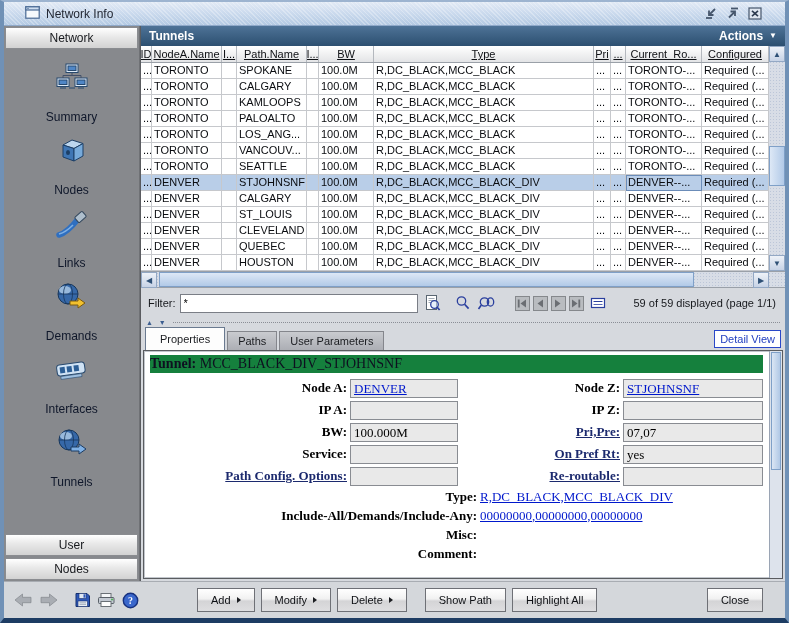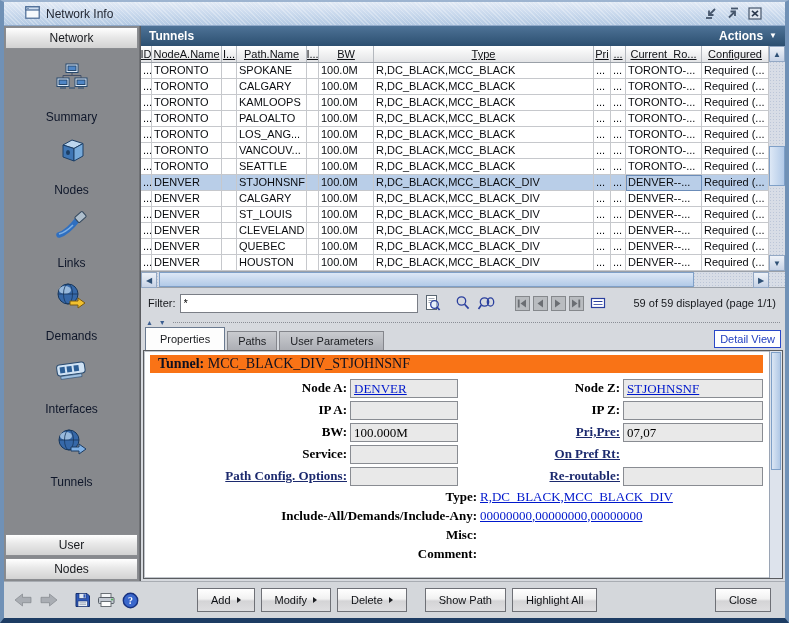--- a/index.html
+++ b/index.html
@@ -93,21 +93,21 @@
     font-size:11px; padding:2px 5px; cursor:pointer; }
 
   
   .props { flex:1; margin:0 2px 2px 2px; background:#fff; border:1px solid #5a5c60;
     box-shadow:inset 0 0 0 1px #c2c6cc; display:flex; overflow:hidden;
     font-family:"Liberation Serif",serif; }
   .props-inner { flex:1; padding:4px 6px 2px 6px; overflow:hidden; }
   .props-scroll { width:13px; flex:0 0 13px; background:#dde3ec; border-left:1px solid #9aa4b4; position:relative; }
   .props-thumb { position:absolute; top:1px; left:1px; right:1px; height:118px;
     background:linear-gradient(90deg,#dbe6f4,#b0c8e6); border:1px solid #7fa0c8; cursor:pointer; }
-  .tunnel-strip { background:#f97316; padding:1px 8px; font-size:14px; color:#0e1020; margin-bottom:4px; }
+  .tunnel-strip { background:#15803d; padding:1px 0; font-size:14px; color:#0e1020; margin-bottom:4px; }
   .tunnel-strip b { font-weight:bold; }
   .frow { display:flex; height:22px; align-items:center; }
   .flabel { text-align:right; padding-right:3px; font-weight:bold; font-size:13px; color:#000; white-space:nowrap; overflow:hidden; }
   .flabel.l { width:200px; flex:0 0 200px; }
   .flabel.r { width:165px; flex:0 0 165px; }
   .fbox { height:19px; background:#e9e9e9; border:1px solid #898c92; font-size:13px; line-height:17px;
     padding:0 3px; overflow:hidden; white-space:nowrap; }
   .fbox.l { width:108px; flex:0 0 108px; }
   .fbox.r { flex:1; }
   .link { color:#0018cc; text-decoration:underline; cursor:pointer; }
@@ -120,21 +120,21 @@
   
   .toolbar { height:37px; flex:0 0 37px; background:#d4d7db; border-top:1px solid #a8acb2;
     display:flex; align-items:center; padding:0 10px; }
   .tbicon { display:flex; align-items:center; margin-right:6px; cursor:pointer; }
   .tbicon.sp2 { margin-left:10px; }
   .tb-buttons { display:flex; flex:1; align-items:center; gap:6px; margin-left:52px; }
   .tb-btn { height:24px; padding:0 13px; background:linear-gradient(#ffffff 0%,#f1f1f1 45%,#d4d4d6 55%,#dedee0 100%);
     border:1px solid #6e7076; font-size:11px; color:#0e1014; display:flex; align-items:center; gap:6px;
     white-space:nowrap; cursor:pointer; font-family:"Liberation Sans",sans-serif; }
   .tb-btn.gap-before { margin-left:12px; }
-  .tb-btn.push-right { margin-left:auto; margin-right:4px; }
+  .tb-btn.push-right { margin-left:auto; margin-right:12px; }
   .menu-arrow { width:0; height:0; border-left:4px solid #1c1e22; border-top:3px solid transparent; border-bottom:3px solid transparent; }
 </style>
 </head>
 <body>
 
 <div class="frame">
 
   <div class="titlebar">
     <span id="title-icon"><svg width="15" height="13" viewBox="0 0 15 13">
           <rect x="0.8" y="0.8" width="13.4" height="11.4" fill="#f6f9fc" stroke="#4a6a94" stroke-width="1.2"></rect>
@@ -549,20 +549,21 @@
               <div class="frow">
                 <span class="flabel l"><span>BW:</span></span>
                 <span class="fbox l"><span>100.000M</span></span>
                 <span class="flabel r"><span class="label-link">Pri,Pre:</span></span>
                 <span class="fbox r"><span>07,07</span></span>
               </div>
               <div class="frow">
                 <span class="flabel l"><span>Service:</span></span>
                 <span class="fbox l"><span></span></span>
                 <span class="flabel r"><span class="label-link">On Pref Rt:</span></span>
+                <span class="fbox r"><span>yes</span></span>
               </div>
               <div class="frow">
                 <span class="flabel l"><span class="label-link">Path Config. Options:</span></span>
                 <span class="fbox l"><span></span></span>
                 <span class="flabel r"><span class="label-link">Re-routable:</span></span>
                 <span class="fbox r"><span></span></span>
               </div>
               <div class="brow">
                 <span class="blabel">Type:</span>
                 <span class="bvalue link">R,DC_BLACK,MCC_BLACK_DIV</span>

